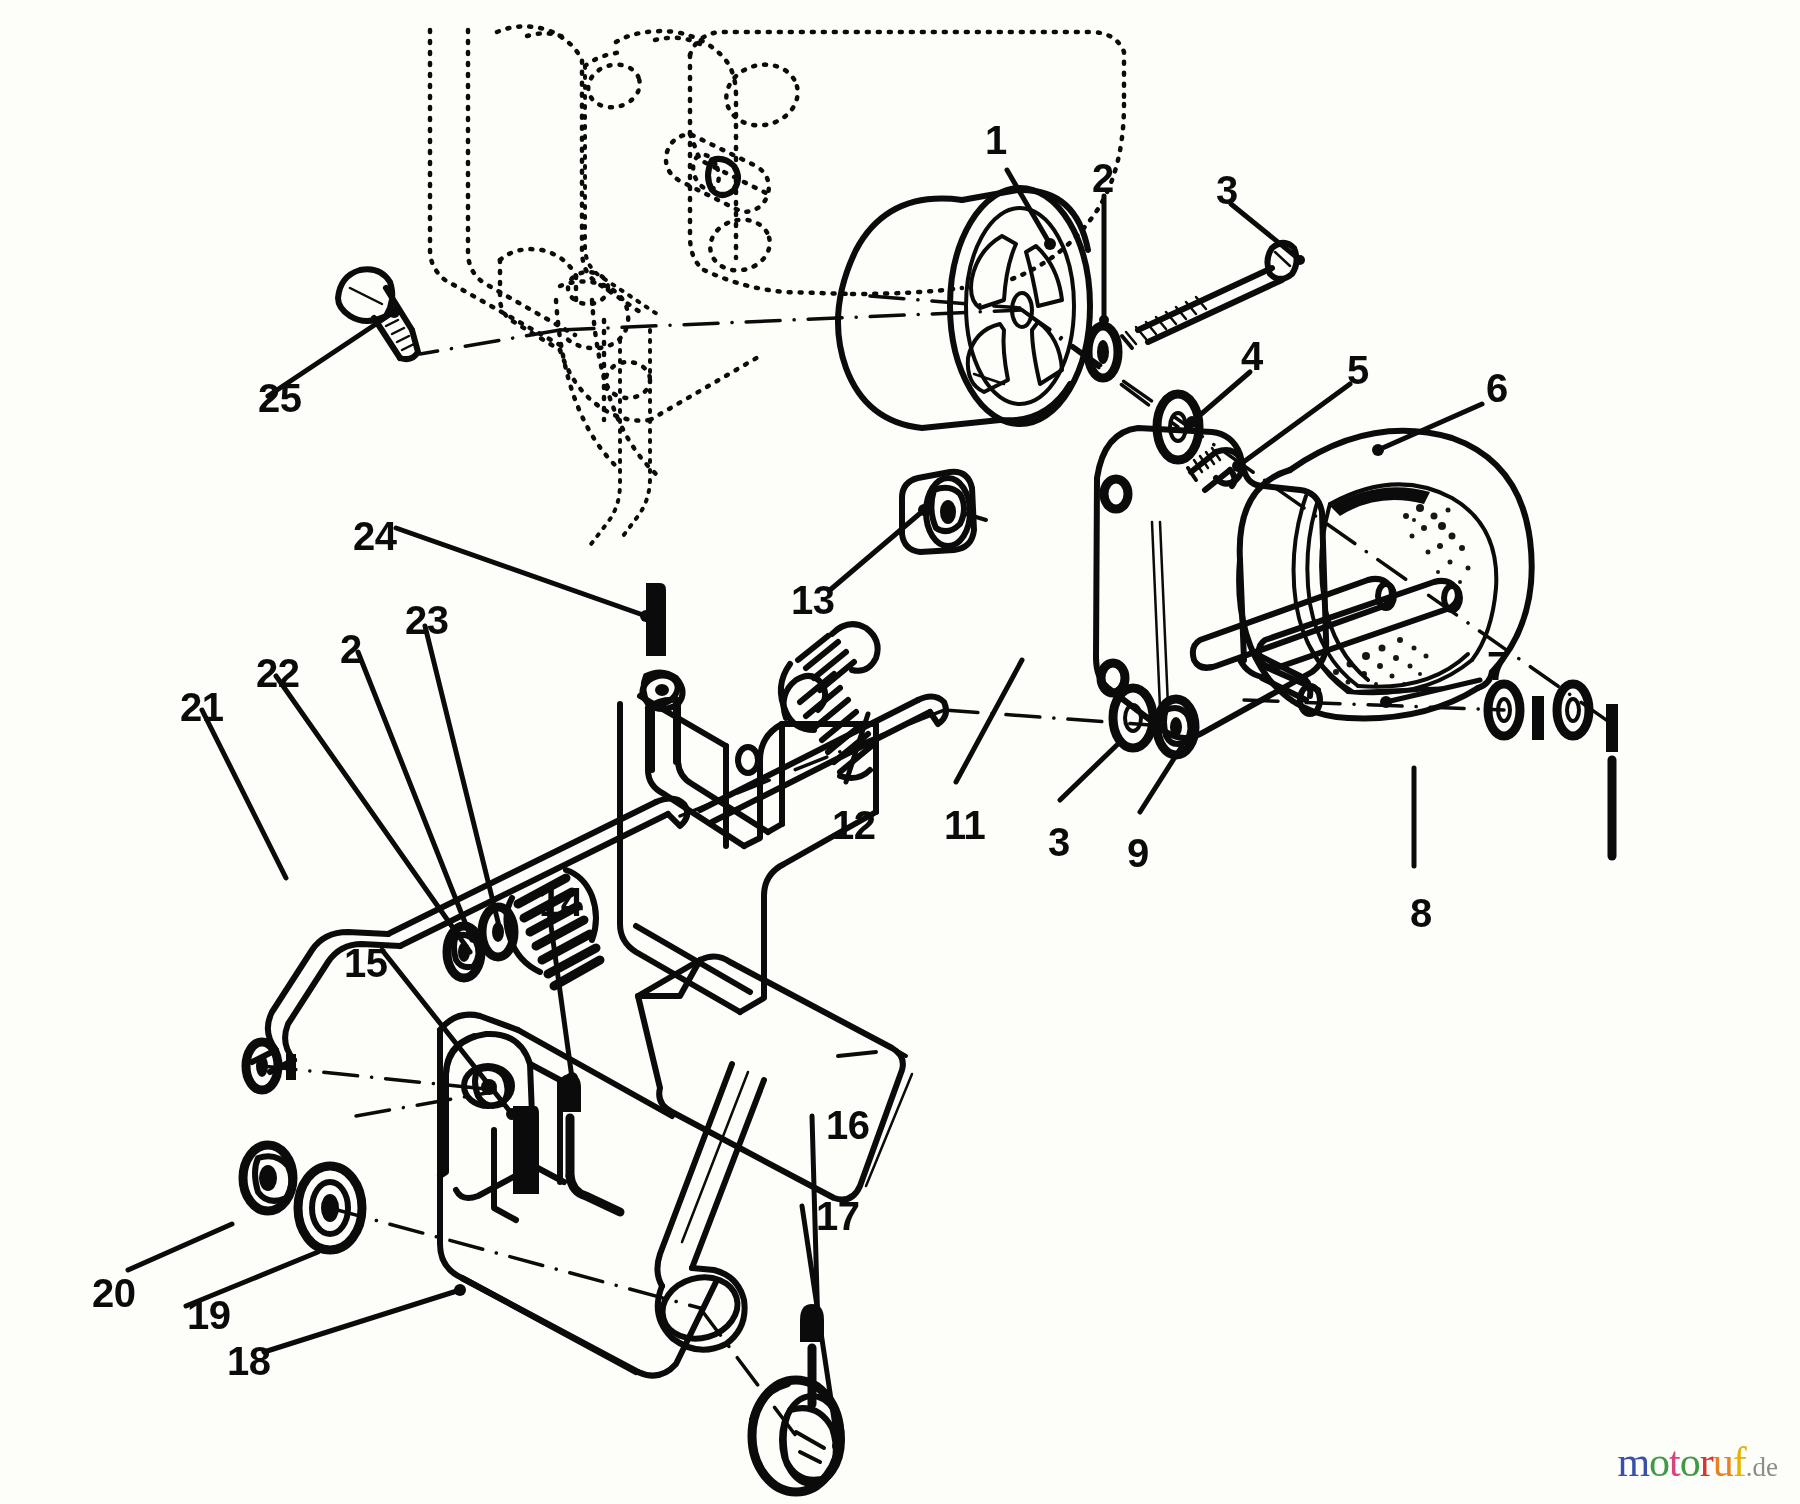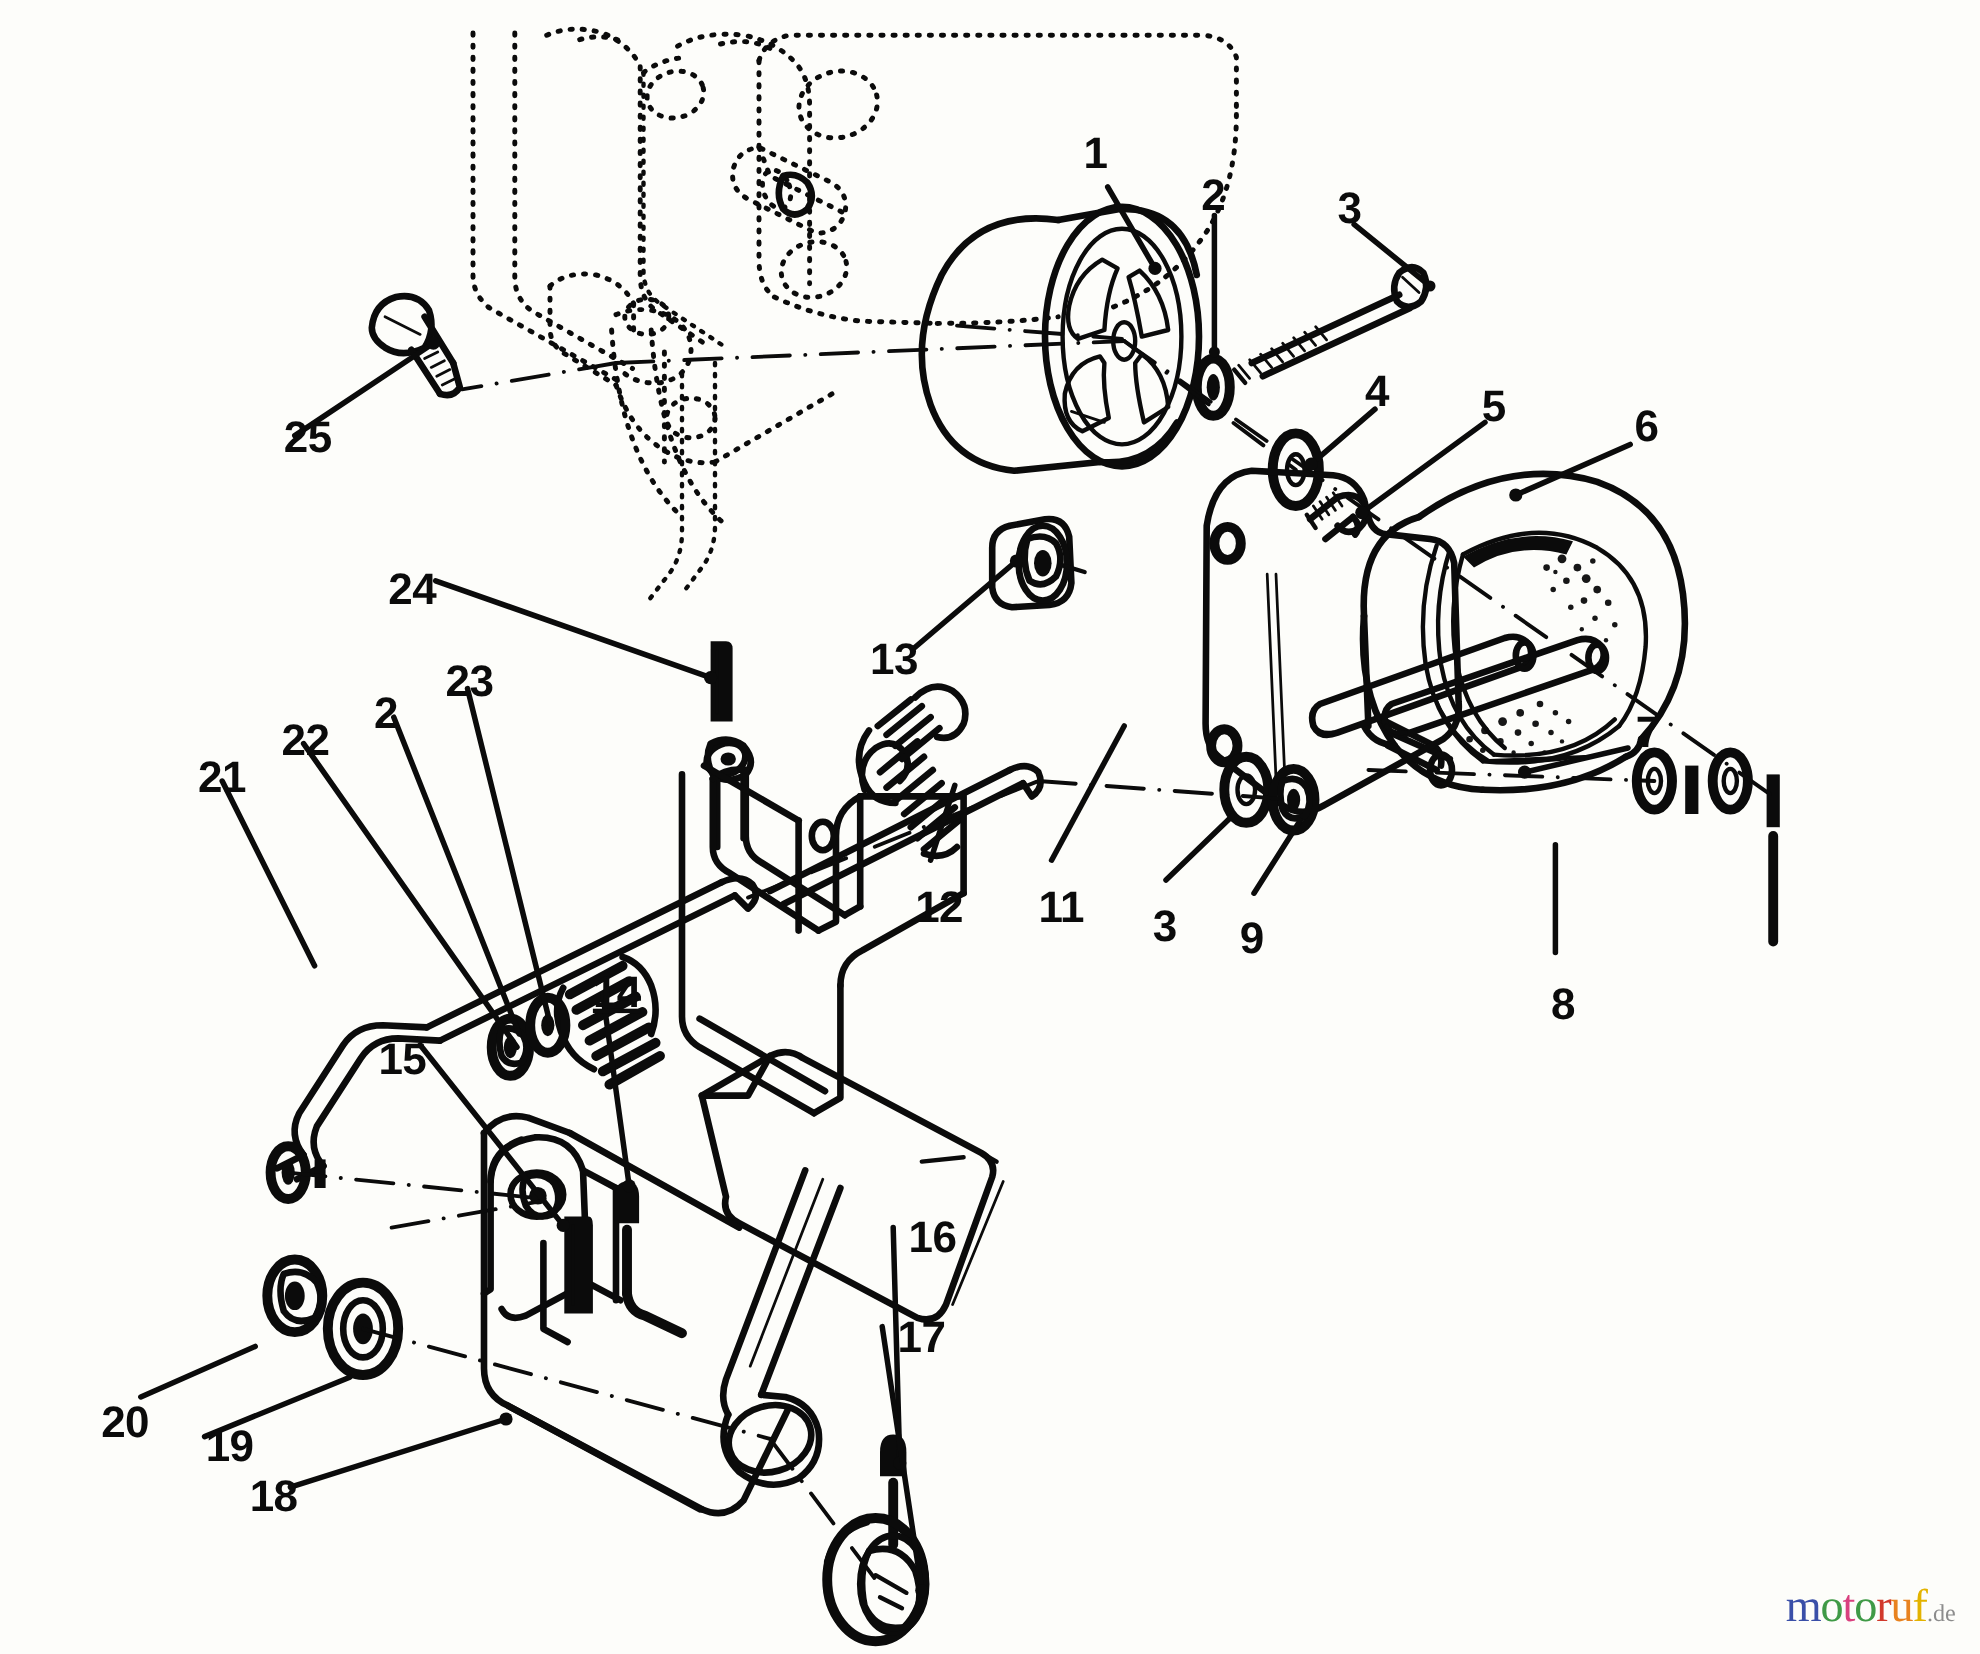--- a/index.html
+++ b/index.html
@@ -42,21 +42,21 @@
     bottom: 16px;
     font-family: "Liberation Serif", serif;
     font-size: 42px;
     line-height: 42px;
     letter-spacing: -1px;
     white-space: nowrap;
     user-select: none;
   }
   #watermark .wm-l { font-weight: normal; }
   #watermark .wm-suffix {
-    font-size: 22px;
+    font-size: 27px;
     color: #8c8c8c;
     letter-spacing: 0;
   }
 </style>
 </head>
 <body>
 
 <div id="diagram-root">
 
   <svg id="parts-svg" viewBox="0 0 1800 1504" xmlns="http://www.w3.org/2000/svg">
@@ -542,21 +542,21 @@
   <div class="callout-label" style="left:1241px; top:336px;">4</div>
   <div class="callout-label" style="left:1347px; top:350px;">5</div>
   <div class="callout-label" style="left:1486px; top:368px;">6</div>
   <div class="callout-label" style="left:1487px; top:646px;">7</div>
   <div class="callout-label" style="left:1410px; top:893px;">8</div>
   <div class="callout-label" style="left:1127px; top:833px;">9</div>
   <div class="callout-label" style="left:1048px; top:822px;">3</div>
   <div class="callout-label" style="left:944px;  top:805px;">11</div>
   <div class="callout-label" style="left:832px;  top:805px;text-align:right;">12</div>
   <div class="callout-label" style="left:791px;  top:580px;">13</div>
-  <div class="callout-label" style="left:539px;  top:882px;text-decoration:underline;">14</div>
+  <div class="callout-label" style="left:539px;  top:882px;">14</div>
   <div class="callout-label" style="left:344px;  top:943px;">15</div>
   <div class="callout-label" style="left:826px;  top:1105px;">16</div>
   <div class="callout-label" style="left:816px;  top:1196px;">17</div>
   <div class="callout-label" style="left:227px;  top:1341px;">18</div>
   <div class="callout-label" style="left:146px;  top:1295px;margin-left:41px;">19</div>
   <div class="callout-label" style="left:92px;   top:1260px;margin-top:13px;">20</div>
   <div class="callout-label" style="left:180px;  top:687px;">21</div>
   <div class="callout-label" style="left:256px;  top:653px;">22</div>
   <div class="callout-label" style="left:405px;  top:600px;">23</div>
   <div class="callout-label" style="left:340px;  top:629px;">2</div>

